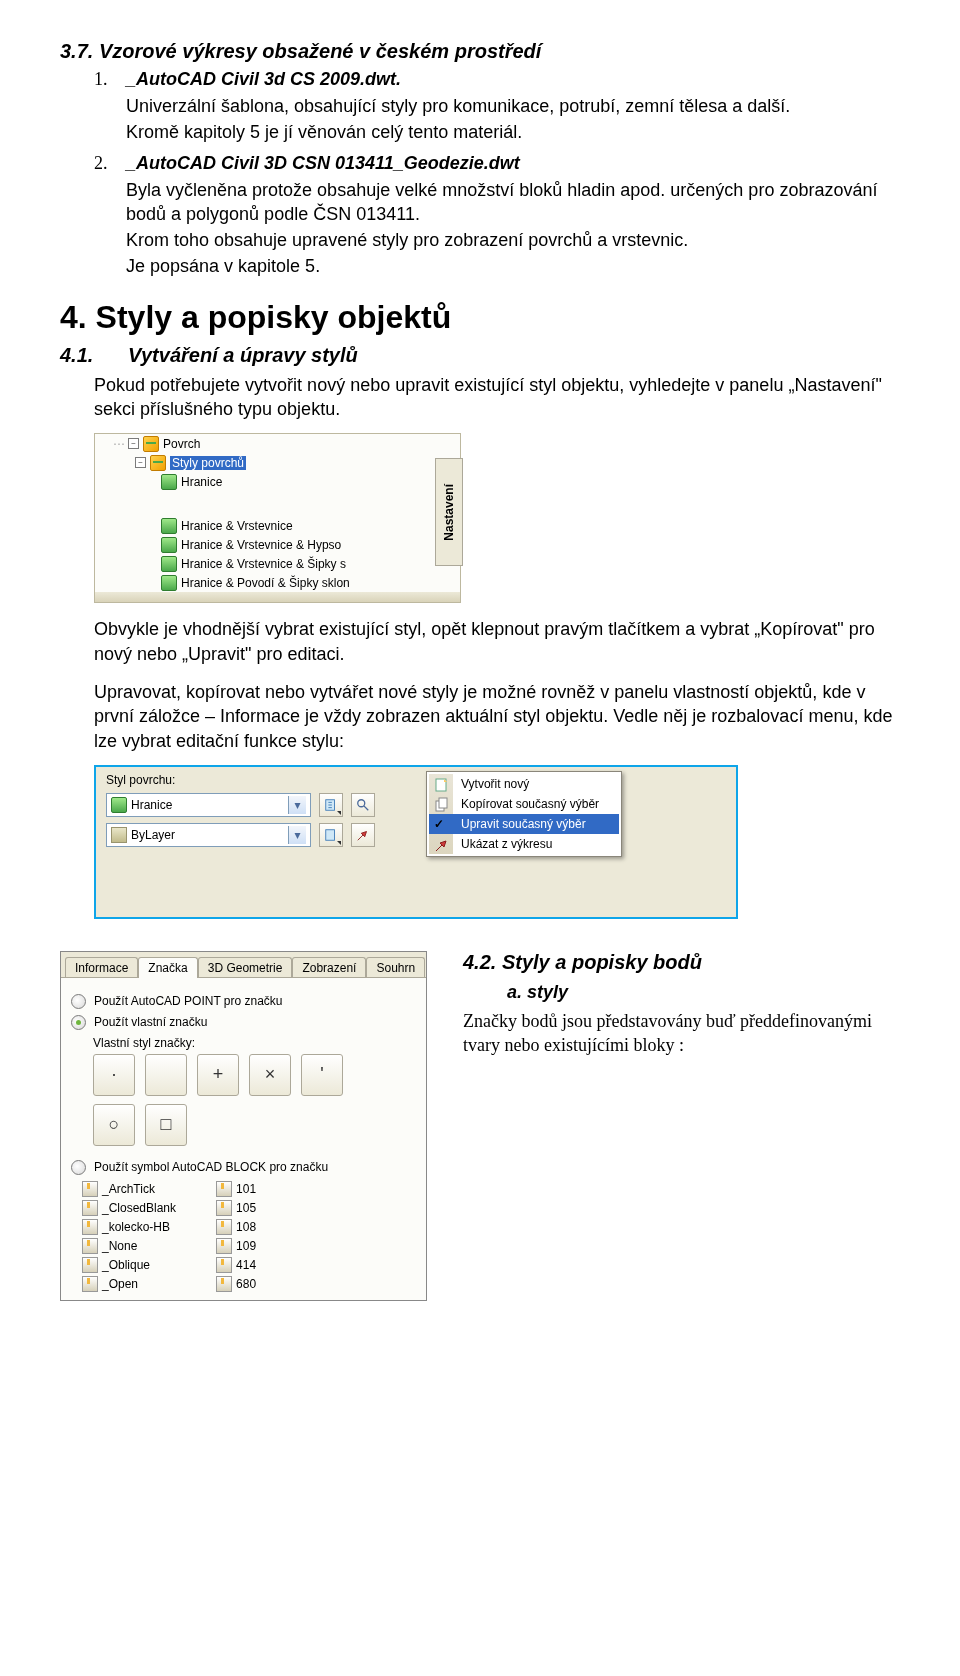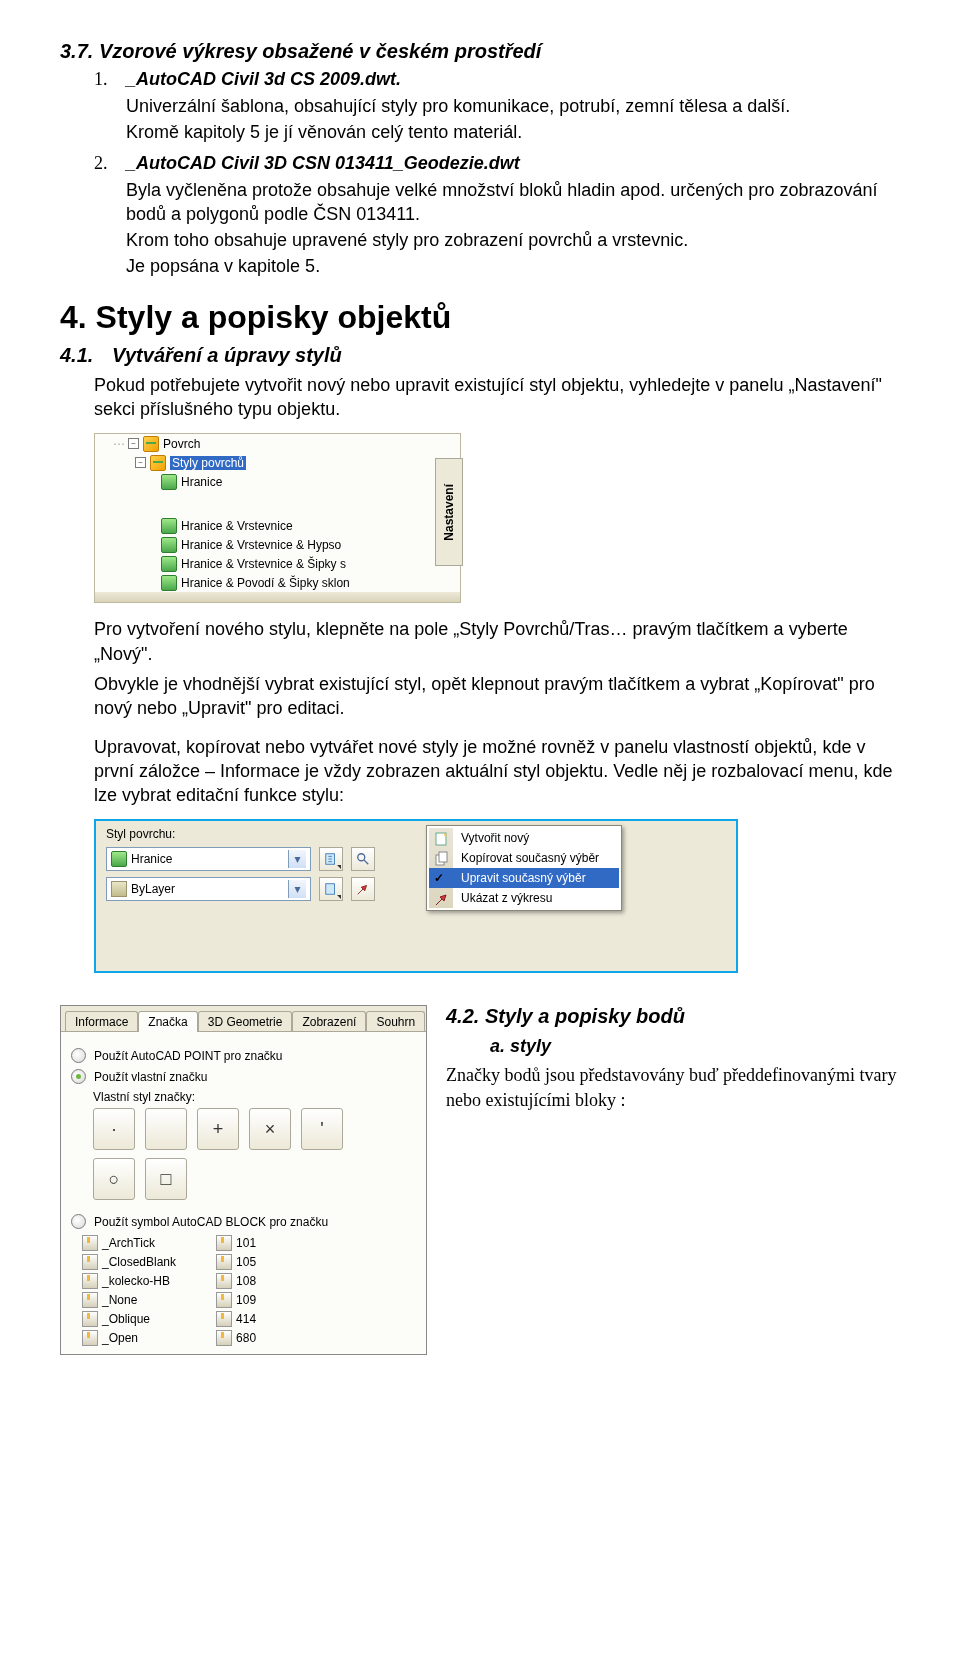--- a/index.html
+++ b/index.html
@@ -67,21 +67,21 @@
 
   
   .ctx-menu{position:absolute;left:330px;top:4px;width:190px;background:#fff;border:1px solid #8a867a;box-shadow:2px 2px 4px rgba(0,0,0,0.35);font-family:Tahoma,sans-serif;font-size:12px;padding:2px;}
   .ctx-menu .bar{position:absolute;left:2px;top:2px;bottom:2px;width:24px;background:linear-gradient(#e9e5d7,#dcd6bf);} 
   .ctx-menu .mi{position:relative;padding:3px 8px 3px 32px;display:flex;align-items:center;}
   .ctx-menu .mi.sel{background:#316ac5;color:#fff;}
   .ctx-menu .mi .mico{position:absolute;left:5px;top:3px;width:16px;height:16px;}
   .check{color:#000;font-weight:bold;}
 
   
-  .bottom-wrap{display:flex;gap:19px;align-items:flex-start;margin-top:24px;}
+  .bottom-wrap{display:flex;gap:36px;align-items:flex-start;margin-top:24px;}
   .tab-panel{width:365px;border:1px solid #888;background:#ece9d8;font-family:Tahoma,sans-serif;font-size:12px;}
   .tabs{display:flex;gap:0;background:#ece9d8;padding-top:4px;padding-left:4px;}
   .tab{padding:3px 9px;border:1px solid #aca899;border-bottom:none;background:#ece9d8;border-top-left-radius:3px;border-top-right-radius:3px;position:relative;top:1px;}
   .tab.active{background:#fcfcf9;z-index:2;}
   .tab-body{background:#fcfcf9;border-top:1px solid #aca899;padding:10px 10px 8px 10px;min-height:250px;position:relative;}
   .radio-row{display:flex;align-items:center;gap:8px;margin:6px 0;}
   .radio{width:13px;height:13px;border:1px solid #7a7a7a;border-radius:50%;background:radial-gradient(circle at 40% 40%,#fff,#d8d8d8);display:flex;align-items:center;justify-content:center;}
   .radio .dot{width:5px;height:5px;border-radius:50%;background:#6fb63e;}
   .lbl-small{color:#000;}
   .indent-sub{margin-left:22px;}
@@ -117,21 +117,21 @@
       <h3>_AutoCAD Civil 3D CSN 013411_Geodezie.dwt</h3>
       <p>Byla vyčleněna protože obsahuje velké množství bloků hladin apod. určených pro zobrazování bodů a polygonů podle ČSN 013411.</p>
       <p>Krom toho obsahuje upravené styly pro zobrazení povrchů a vrstevnic.</p>
       <p>Je popsána v kapitole 5.</p>
     </div>
   </div>
 </div>
 
 <h1 class="big-heading">4. Styly a popisky objektů</h1>
 
-<div style="display:flex;gap:12px;align-items:flex-start;">
+<div style="display:flex;gap:28px;align-items:flex-start;">
   <div class="sub-h" style="width:40px">4.1.</div>
   <div class="sub-h">Vytváření a úpravy stylů</div>
 </div>
 <div class="indent-block">
   <p>Pokud potřebujete vytvořit nový nebo upravit existující styl objektu, vyhledejte v panelu „Nastavení" sekci příslušného typu objektu.</p>
 
   
   <div class="screenshot-frame tree-panel">
     <div class="nast-tab">
         <span>Nastavení</span>
@@ -163,21 +163,20 @@
         <span class="style-icon"></span>
         <span class="label">Hranice &amp; Vrstevnice &amp; Šipky s</span>
       </div>
     <div class="tree-row" style="padding-left:66px;">
         <span class="style-icon"></span>
         <span class="label">Hranice &amp; Povodí &amp; Šipky sklon</span>
       </div>
     <div class="blur-bottom"></div>
   </div>
 
-  <p>Pro vytvoření nového stylu, klepněte na pole „Styly Povrchů/Tras… pravým tlačítkem a vyberte „Nový".</p>
   <p>Obvykle je vhodnější vybrat existující styl, opět klepnout pravým tlačítkem a vybrat „Kopírovat" pro nový nebo „Upravit" pro editaci.</p>
 
   <p style="margin-top:14px;">Upravovat, kopírovat nebo vytvářet nové styly je možné rovněž v panelu vlastností objektů, kde v první záložce – Informace je vždy zobrazen aktuální styl objektu. Vedle něj je rozbalovací menu, kde lze vybrat editační funkce stylu:</p>
 
   
   <div class="screenshot-frame prop-panel" style="height:150px;">
     <div class="row">
       <label>Styl povrchu:</label>
     </div>
     <div class="row row2">

